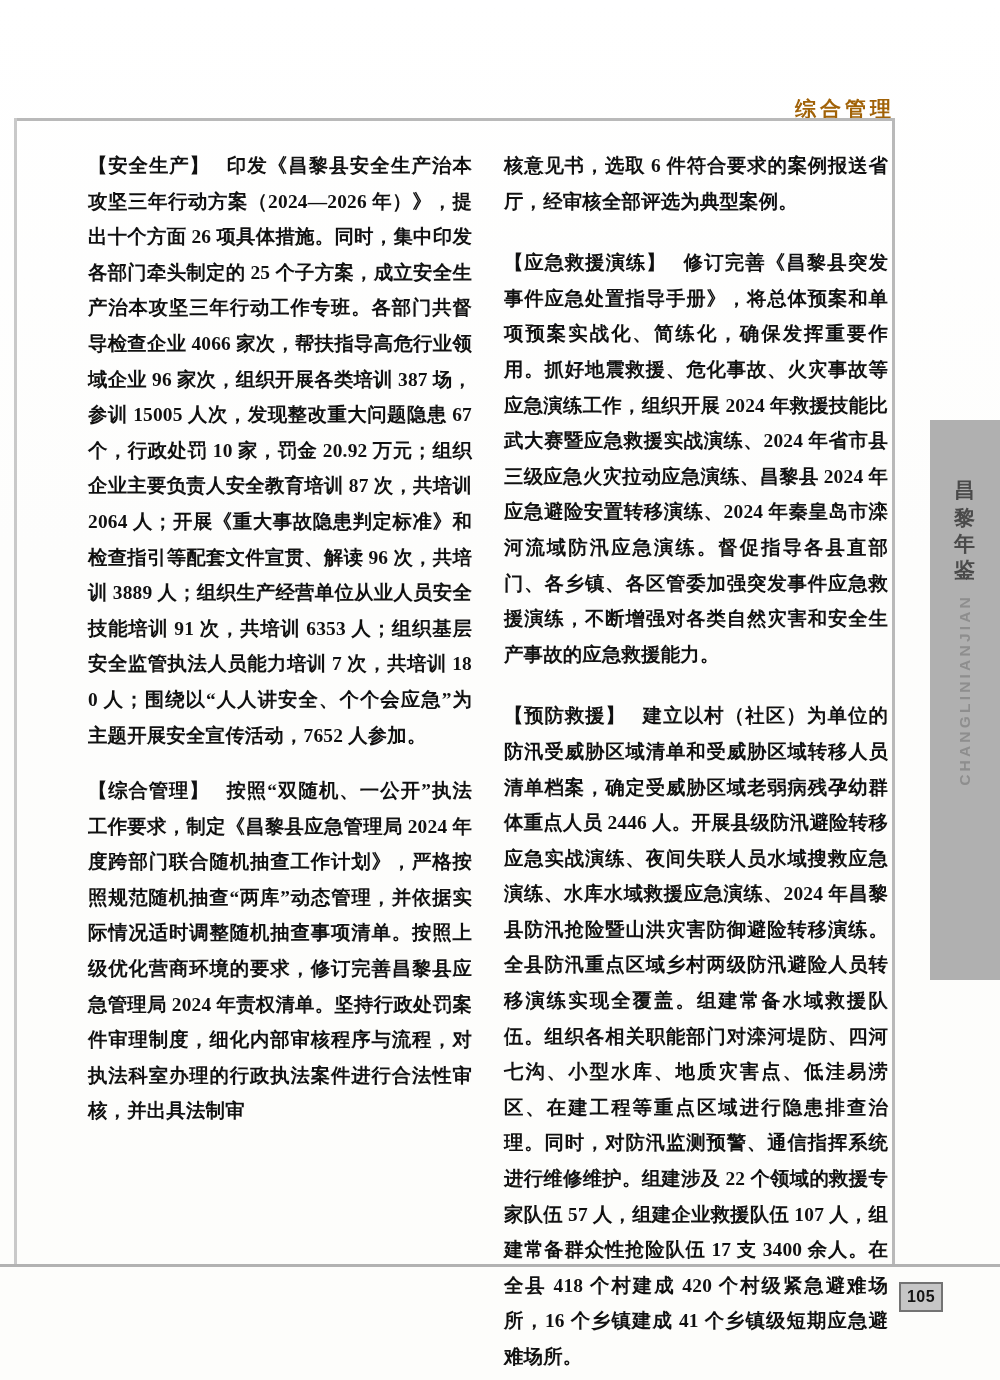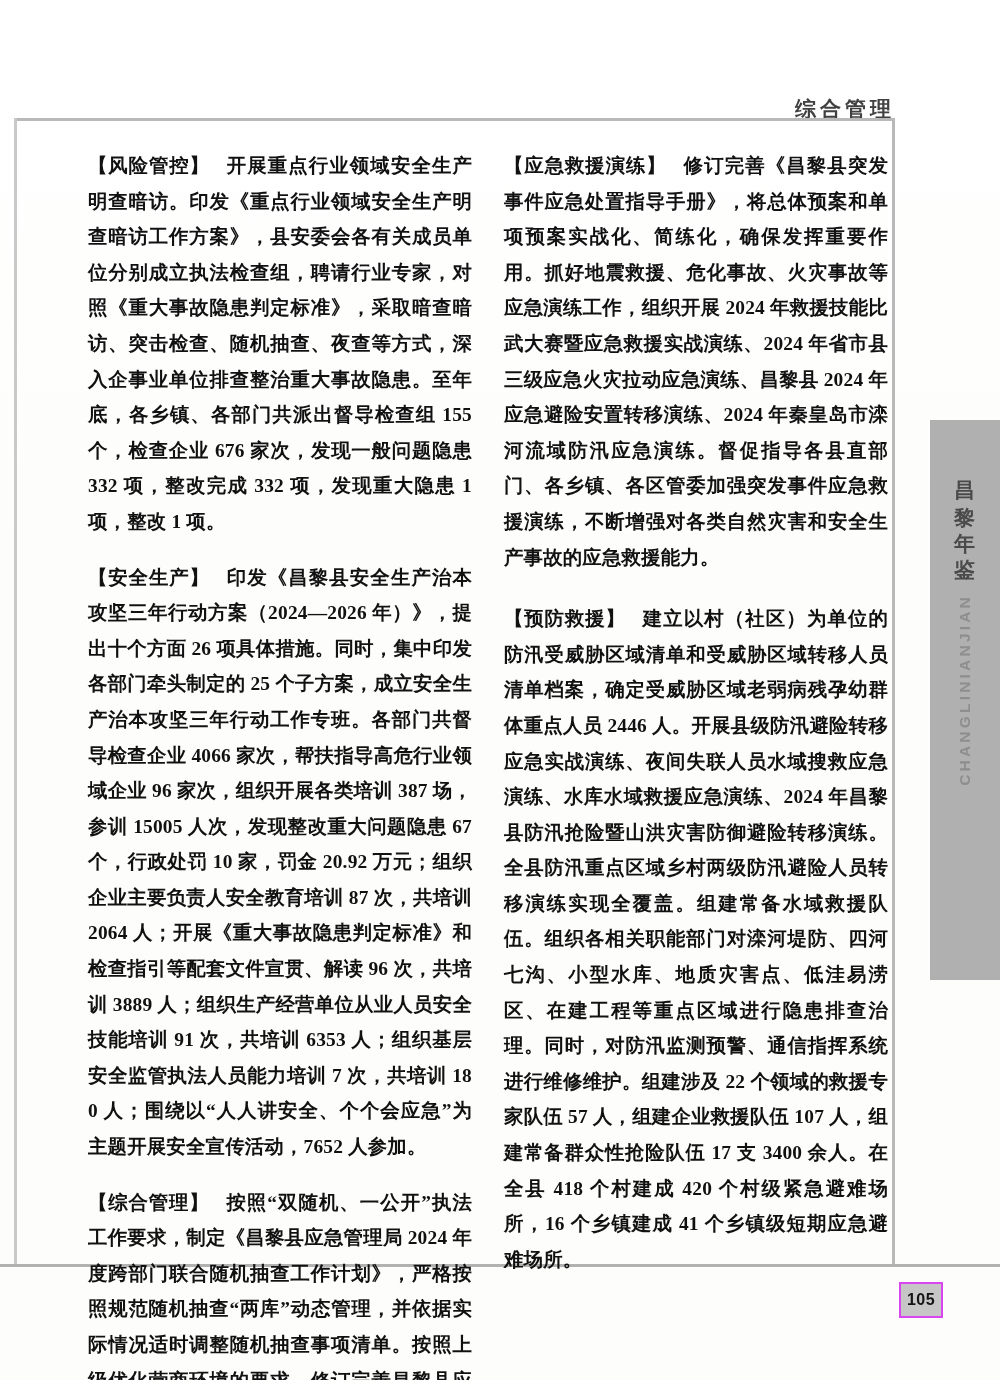--- a/index.html
+++ b/index.html
@@ -32,21 +32,21 @@
 
   
   #running-head {
     position: absolute;
     right: 105px;
     top: 95px;
     font-family: Liberation Sans, sans-serif;
     font-weight: bold;
     font-size: 21px;
     letter-spacing: 4px;
-    color: #404040;
+    color: #a16207;
     white-space: nowrap;
     text-align: right;
   }
 
   
   #frame {
     position: absolute;
     left: 14px;
     top: 118px;
     width: 881px;
@@ -152,23 +152,23 @@
     line-height: 1;
     white-space: nowrap;
   }
 
   
   #page-number {
     position: absolute;
     left: 899px;
     top: 1282px;
     width: 44px;
-    height: 36px;
+    height: 30px;
     background: #c6c6c6;
-    border: 2px solid #d946ef;
+    border: 2px solid #737373;
     box-sizing: border-box;
     display: flex;
     align-items: center;
     justify-content: center;
     font-family: "Liberation Sans", "DejaVu Sans", sans-serif;
     font-weight: bold;
     font-size: 16px;
     color: #141414;
     letter-spacing: 0.5px;
   }
@@ -183,36 +183,36 @@
 
   <div id="frame"></div>
   <div id="frame-left"></div>
   <div id="frame-bottom"></div>
 
   <div id="columns">
 
     <div class="col">
 
 
-      <p class="para">
-        <span class="entry-title">【风险管控】</span><span class="lead-space"></span><span>开展重点行业领域安全生产明查暗访。印发《重点行业领域安全生产明查暗访工作方案》，县安委会各有关成员单位分别成立执法检查组，聘请行业专家，对照《重大事故隐患判定标准》，采取暗查暗访、突击检查、随机抽查、夜查等方式，深入企事业单位排查整治重大事故隐患。至年底，各乡镇、各部门共派出督导检查组 155 个，检查企业 676 家次，发现一般问题隐患 332 项，整改完成 332 项，发现重大隐患 1 项，整改 1 项。</span>
-      </p>
 
       <p class="para">
         <span class="entry-title">【安全生产】</span><span class="lead-space"></span><span>印发《昌黎县安全生产治本攻坚三年行动方案（2024—2026 年）》，提出十个方面 26 项具体措施。同时，集中印发各部门牵头制定的 25 个子方案，成立安全生产治本攻坚三年行动工作专班。各部门共督导检查企业 4066 家次，帮扶指导高危行业领域企业 96 家次，组织开展各类培训 387 场，参训 15005 人次，发现整改重大问题隐患 67 个，行政处罚 10 家，罚金 20.92 万元；组织企业主要负责人安全教育培训 87 次，共培训 2064 人；开展《重大事故隐患判定标准》和检查指引等配套文件宣贯、解读 96 次，共培训 3889 人；组织生产经营单位从业人员安全技能培训 91 次，共培训 6353 人；组织基层安全监管执法人员能力培训 7 次，共培训 180 人；围绕以“人人讲安全、个个会应急”为主题开展安全宣传活动，7652 人参加。</span>
       </p>
 
       <p class="para tight">
         <span class="entry-title">【综合管理】</span><span class="lead-space"></span><span>按照“双随机、一公开”执法工作要求，制定《昌黎县应急管理局 2024 年度跨部门联合随机抽查工作计划》，严格按照规范随机抽查“两库”动态管理，并依据实际情况适时调整随机抽查事项清单。按照上级优化营商环境的要求，修订完善昌黎县应急管理局 2024 年责权清单。坚持行政处罚案件审理制度，细化内部审核程序与流程，对执法科室办理的行政执法案件进行合法性审核，并出具法制审</span>
       </p>
 
     </div>
 
     <div class="col">
 
+      <p class="para gap-big">
+        <span>核意见书，选取 6 件符合要求的案例报送省厅，经审核全部评选为典型案例。</span>
+      </p>
 
       <p class="para gap-big">
         <span class="entry-title">【应急救援演练】</span><span class="lead-space"></span><span>修订完善《昌黎县突发事件应急处置指导手册》，将总体预案和单项预案实战化、简练化，确保发挥重要作用。抓好地震救援、危化事故、火灾事故等应急演练工作，组织开展 2024 年救援技能比武大赛暨应急救援实战演练、2024 年省市县三级应急火灾拉动应急演练、昌黎县 2024 年应急避险安置转移演练、2024 年秦皇岛市滦河流域防汛应急演练。督促指导各县直部门、各乡镇、各区管委加强突发事件应急救援演练，不断增强对各类自然灾害和安全生产事故的应急救援能力。</span>
       </p>
 
       <p class="para gap-big">
         <span class="entry-title">【预防救援】</span><span class="lead-space"></span><span>建立以村（社区）为单位的防汛受威胁区域清单和受威胁区域转移人员清单档案，确定受威胁区域老弱病残孕幼群体重点人员 2446 人。开展县级防汛避险转移应急实战演练、夜间失联人员水域搜救应急演练、水库水域救援应急演练、2024 年昌黎县防汛抢险暨山洪灾害防御避险转移演练。全县防汛重点区域乡村两级防汛避险人员转移演练实现全覆盖。组建常备水域救援队伍。组织各相关职能部门对滦河堤防、四河七沟、小型水库、地质灾害点、低洼易涝区、在建工程等重点区域进行隐患排查治理。同时，对防汛监测预警、通信指挥系统进行维修维护。组建涉及 22 个领域的救援专家队伍 57 人，组建企业救援队伍 107 人，组建常备群众性抢险队伍 17 支 3400 余人。在全县 418 个村建成 420 个村级紧急避难场所，16 个乡镇建成 41 个乡镇级短期应急避难场所。</span>
       </p>
 
     </div>

